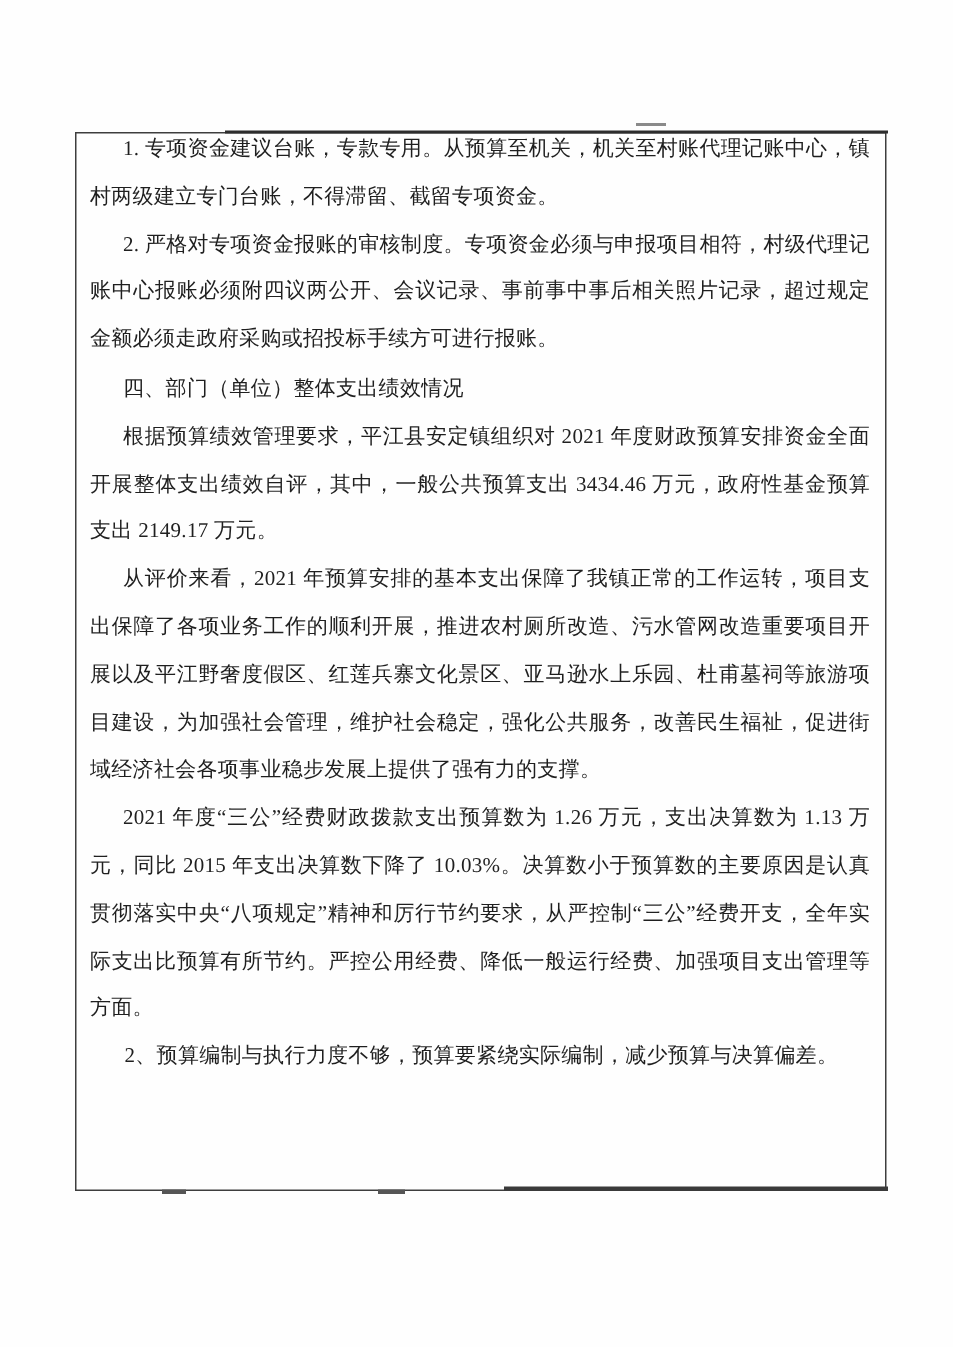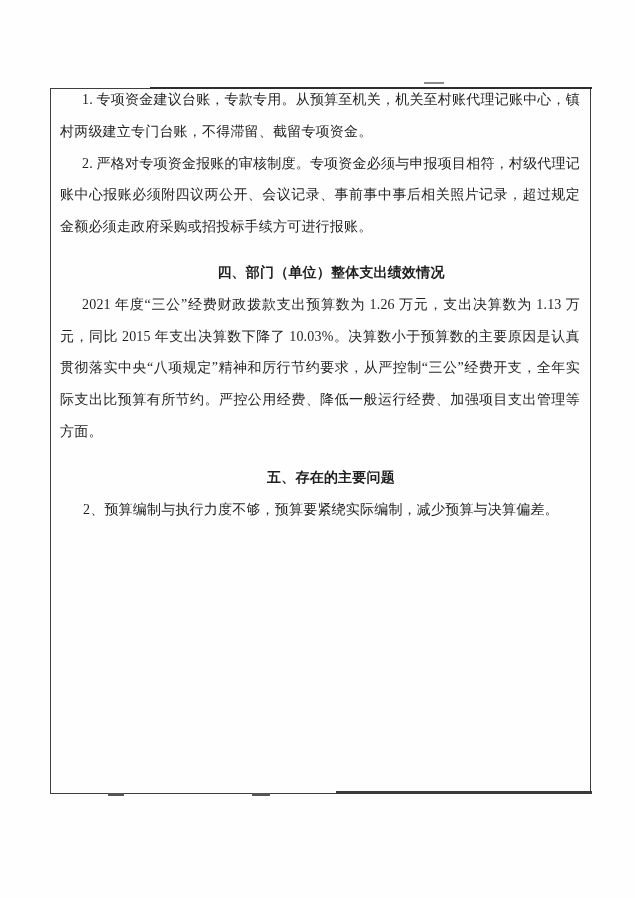--- a/index.html
+++ b/index.html
@@ -38,23 +38,23 @@
     line-height: 31.8px;
     text-align: justify;
     text-indent: 22px;
     word-break: break-all;
     letter-spacing: 0.2px;
   }
   .para.first {
     margin-top: -5px;
   }
   .heading {
-    font-weight: bold;
-    margin-top: 14px;
-    text-align: center;
+    font-weight: normal;
+    margin-top: 1px;
+    text-align: left;
   }
   .item {
     text-indent: 23px;
   }
   
   .art {
     position: absolute;
     background: #2d2d2d;
   }
   .art-top-overlap   { left: 150px; top: 86.5px; width: 442px; height: 2.5px; }
@@ -69,25 +69,26 @@
 <div class="scan-page">
 
   <div class="doc-box">
 
     <p class="para first">1. 专项资金建议台账，专款专用。从预算至机关，机关至村账代理记账中心，镇村两级建立专门台账，不得滞留、截留专项资金。</p>
 
     <p class="para">2. 严格对专项资金报账的审核制度。专项资金必须与申报项目相符，村级代理记账中心报账必须附四议两公开、会议记录、事前事中事后相关照片记录，超过规定金额必须走政府采购或招投标手续方可进行报账。</p>
 
     <p class="para heading">四、部门（单位）整体支出绩效情况</p>
 
+    <p class="para">根据预算绩效管理要求，平江县安定镇组织对 2021 年度财政预算安排资金全面开展整体支出绩效自评，其中，一般公共预算支出 3434.46 万元，政府性基金预算支出 2149.17 万元。</p>
 
+    <p class="para">从评价来看，2021 年预算安排的基本支出保障了我镇正常的工作运转，项目支出保障了各项业务工作的顺利开展，推进农村厕所改造、污水管网改造重要项目开展以及平江野奢度假区、红莲兵寨文化景区、亚马逊水上乐园、杜甫墓祠等旅游项目建设，为加强社会管理，维护社会稳定，强化公共服务，改善民生福祉，促进街域经济社会各项事业稳步发展上提供了强有力的支撑。</p>
 
     <p class="para">2021 年度“三公”经费财政拨款支出预算数为 1.26 万元，支出决算数为 1.13 万元，同比 2015 年支出决算数下降了 10.03%。决算数小于预算数的主要原因是认真贯彻落实中央“八项规定”精神和厉行节约要求，从严控制“三公”经费开支，全年实际支出比预算有所节约。严控公用经费、降低一般运行经费、加强项目支出管理等方面。</p>
 
-    <p class="para heading">五、存在的主要问题</p>
 
 
     <p class="para item">2、预算编制与执行力度不够，预算要紧绕实际编制，减少预算与决算偏差。</p>
 
   </div>
 
   <div class="art art-top-overlap"></div>
   <div class="art art-top-smudge"></div>
   <div class="art art-bot-tick-1"></div>
   <div class="art art-bot-tick-2"></div>

